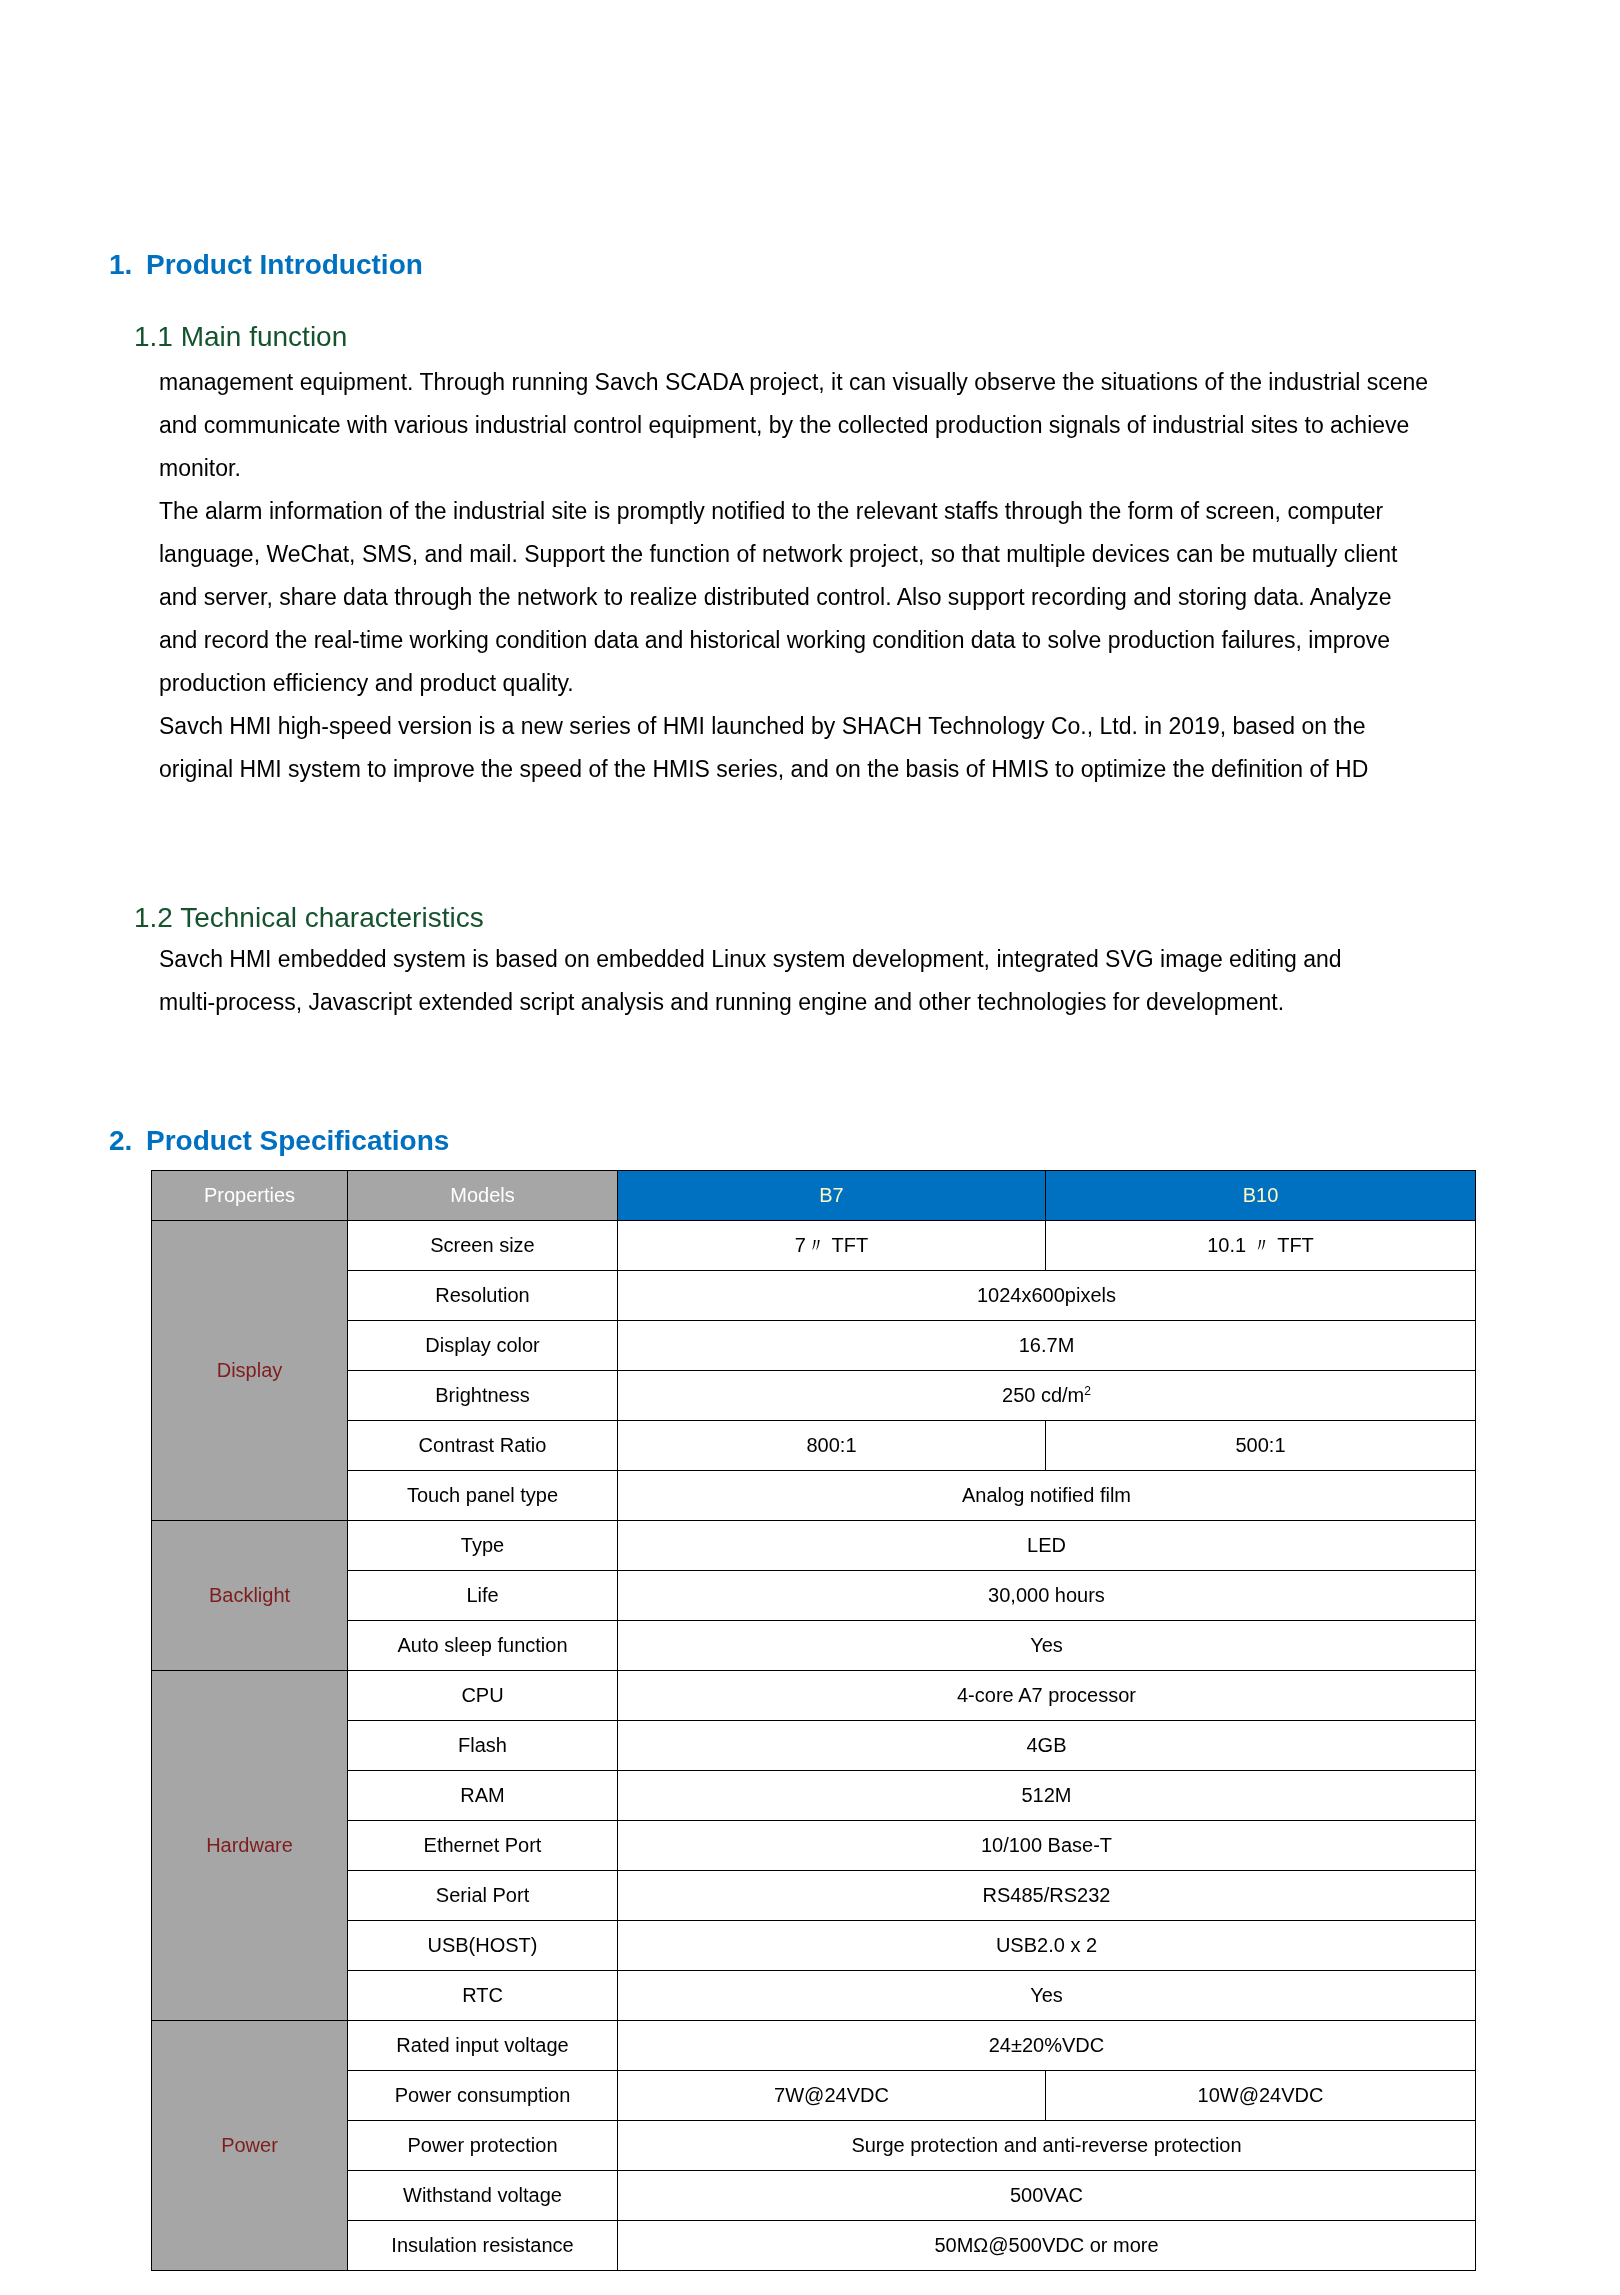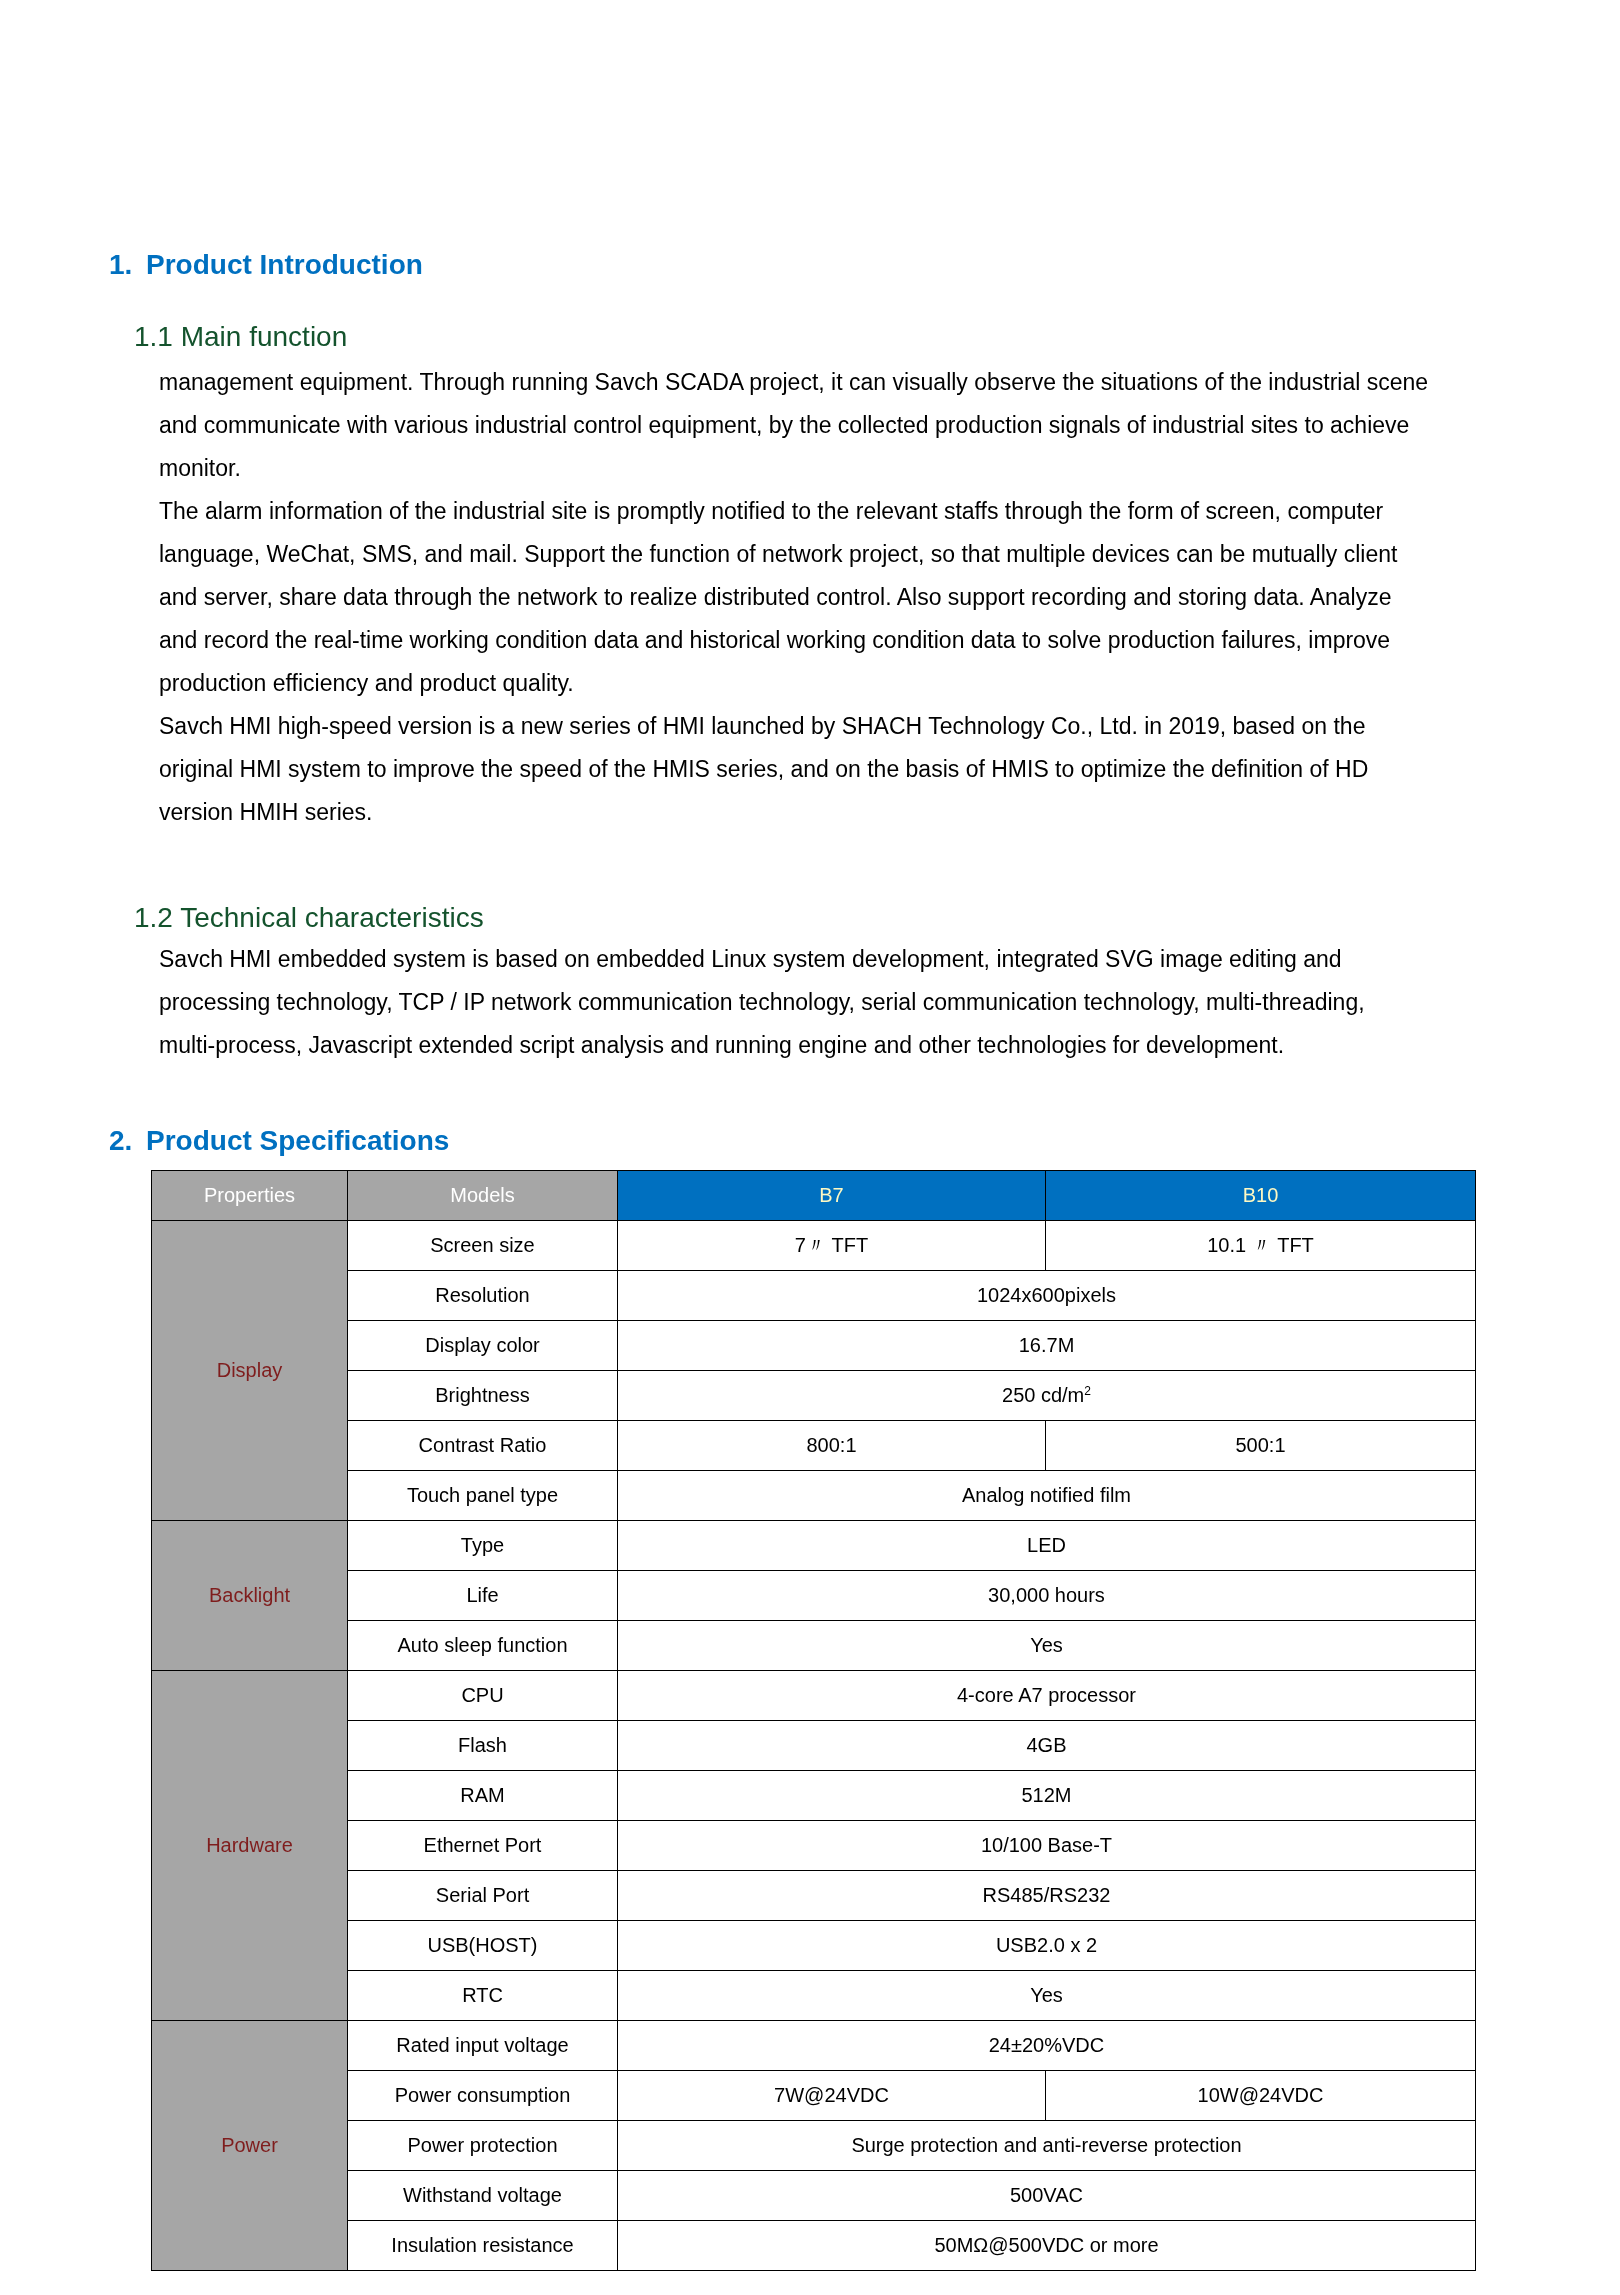--- a/index.html
+++ b/index.html
@@ -30,28 +30,26 @@
     <p>management equipment. Through running Savch SCADA project, it can visually observe the situations of the industrial scene</p>
     <p>and communicate with various industrial control equipment, by the collected production signals of industrial sites to achieve</p>
     <p>monitor.</p>
     <p>The alarm information of the industrial site is promptly notified to the relevant staffs through the form of screen, computer</p>
     <p>language, WeChat, SMS, and mail. Support the function of network project, so that multiple devices can be mutually client</p>
     <p>and server, share data through the network to realize distributed control. Also support recording and storing data. Analyze</p>
     <p>and record the real-time working condition data and historical working condition data to solve production failures, improve</p>
     <p>production efficiency and product quality.</p>
     <p>Savch HMI high-speed version is a new series of HMI launched by SHACH Technology Co., Ltd. in 2019, based on the</p>
     <p>original HMI system to improve the speed of the HMIS series, and on the basis of HMIS to optimize the definition of HD</p>
-    <p>version HMIH series.</p>
   </div>
 
 <div class="h2" style="top:896px;">1.2 Technical characteristics</div>
 
 <div class="body-block" id="sub2-body" style="top:938px;">
     <p>Savch HMI embedded system is based on embedded Linux system development, integrated SVG image editing and</p>
-    <p>processing technology, TCP / IP network communication technology, serial communication technology, multi-threading,</p>
     <p>multi-process, Javascript extended script analysis and running engine and other technologies for development.</p>
   </div>
 
 <div class="h1" style="top:1127px;">
   <span class="num">2.</span><span>Product Specifications</span>
 </div>
 
 <table class="spec">
   <colgroup>
     <col style="width:196px">

